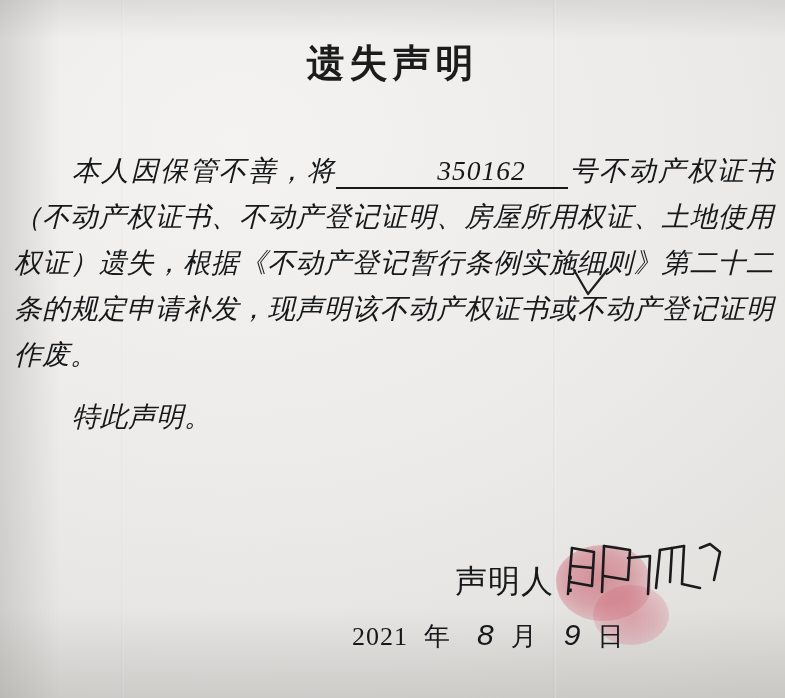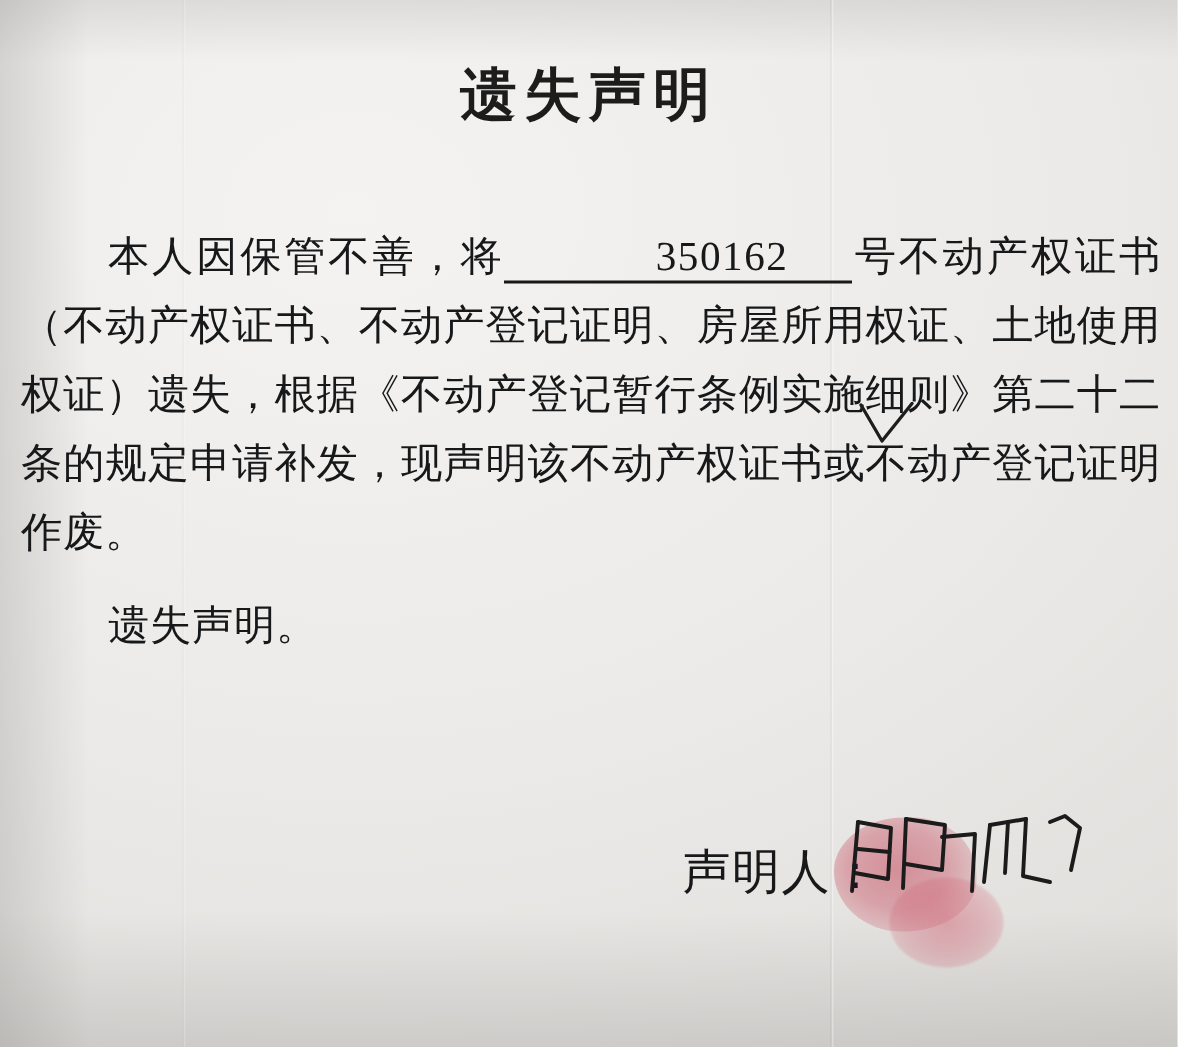--- a/index.html
+++ b/index.html
@@ -69,20 +69,21 @@
   .body-text {
     position: absolute;
     left: 14px;
     top: 148px;
     width: 760px;
     font-size: 27.5px;
     line-height: 46px;
     color: #17181a;
     letter-spacing: 0.5px;
     text-align: justify;
+    font-style: italic;
   }
   .para {
     margin: 0;
     text-indent: 58px;
   }
   .para-second {
     margin: 16px 0 0 0;
     text-indent: 58px;
   }
   .blank-field {
@@ -175,21 +176,21 @@
   <div class="shade-top"></div>
   <div class="shade-left"></div>
   <div class="shade-bottom"></div>
   <div class="fold fold-b"></div>
   <div class="fold fold-a"></div>
 
   <div class="doc-title">遗失声明</div>
 
   <div class="body-text">
     <p class="para"><span>本人因保管不善，将</span><span class="blank-field">350162</span><span>号不动产权证书（不动产权证书、不动产登记证明、房屋所用权证、土地使用权证）遗失，根据《不动产登记暂行条例实施细则》第二十二条的规定申请补发，现声明该不动产权证书或不动产登记证明作废。</span></p>
-    <p class="para-second">遗失声明。</p>
+    <p class="para-second">特此声明。</p>
   </div>
 
   <svg class="check-mark" viewBox="0 0 40 30">
     <path d="M3 2 L17 26 L37 1" fill="none" stroke="#1d1d1d" stroke-width="2.2" stroke-linecap="round" stroke-linejoin="round"></path>
   </svg>
 
   <div class="stamp"></div>
   <div class="stamp2"></div>
 
   <div class="sign-row">声明人：</div>
@@ -203,14 +204,17 @@
       <path d="M44 10 L70 14 L68 44 L44 40"></path>
       <path d="M68 22 L90 20 L88 58"></path>
       <path d="M100 14 L96 52"></path>
       <path d="M100 14 L124 10"></path>
       <path d="M112 12 L110 46"></path>
       <path d="M124 10 L122 48 L140 52"></path>
       <path d="M140 12 L150 8 L160 16 L154 44"></path>
     </g>
   </svg>
 
+  <div class="date-row">
+    <span class="num">2021</span><span class="gap-sm"></span><span>年</span><span class="gap"></span><span class="hw">8</span><span class="gap-sm"></span><span>月</span><span class="gap"></span><span class="hw">9</span><span class="gap-sm"></span><span>日</span>
+  </div>
 
 </div>
 
 </body></html>

